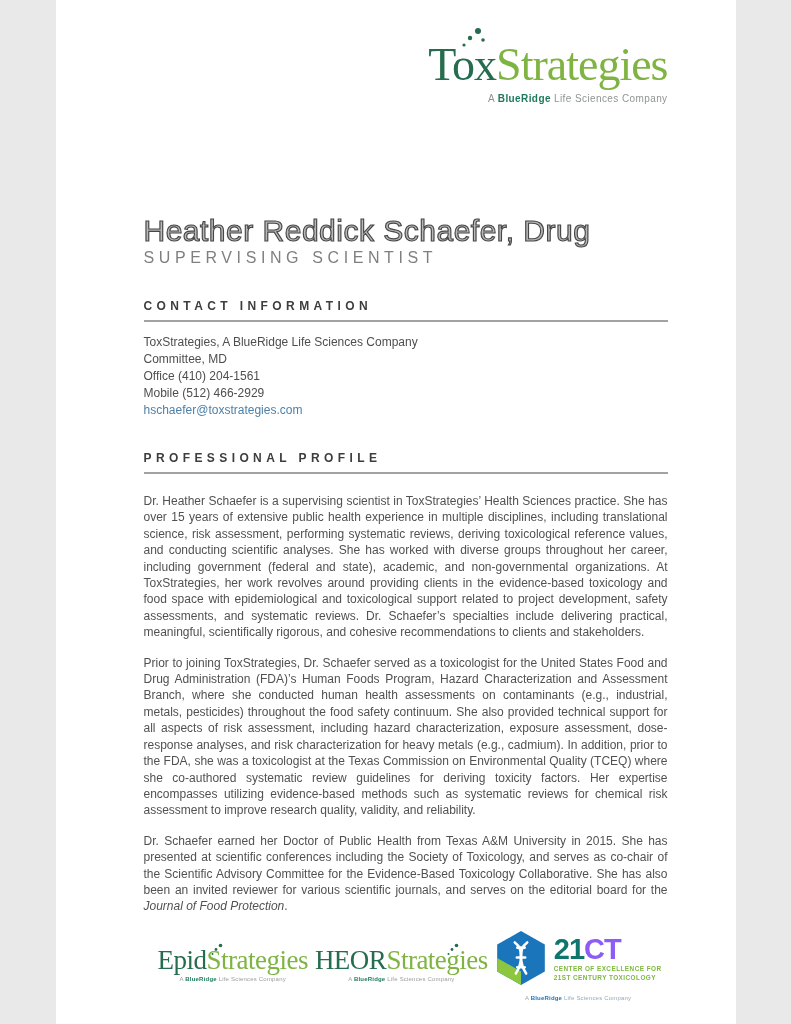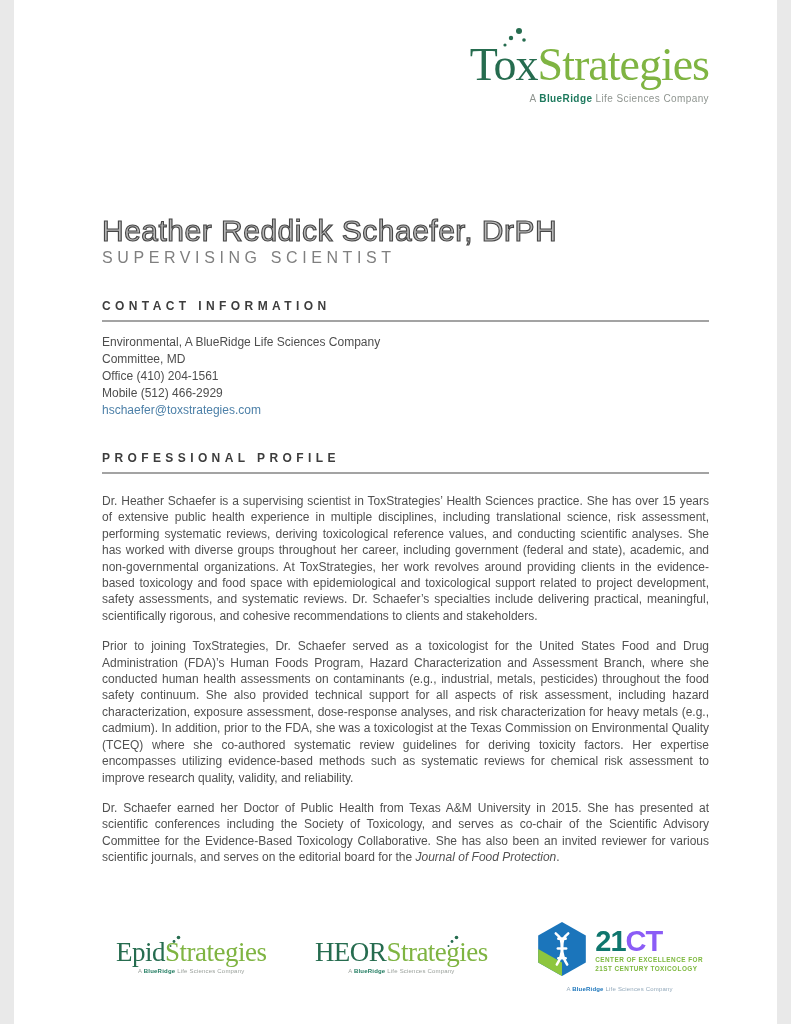--- a/index.html
+++ b/index.html
@@ -1,17 +1,17 @@
 <!DOCTYPE html>
 <html><head>
 <meta charset="utf-8">
 <style>
   html,body{margin:0;padding:0;background:#e9e9e9;}
   .page{
-    width:763px;height:1024px;background:#ffffff;margin:0 auto;
+    width:680px;height:1024px;background:#ffffff;margin:0 auto;
     font-family:"Liberation Sans",sans-serif;color:#515151;
     box-sizing:border-box;padding:30px 68px 26px 88px;
     display:flex;flex-direction:column;position:relative;overflow:hidden;
   }
   
   .logo-header{display:flex;justify-content:flex-end;}
   .toxlogo{position:relative;text-align:right;padding-top:12px;}
   .wordmark{font-family:"Liberation Serif",serif;font-size:46px;line-height:1;letter-spacing:-1px;white-space:nowrap;}
   .wm-dark{color:#266c4f;}
   .wm-light{color:#7fb442;}
@@ -67,28 +67,28 @@
           <circle cx="18" cy="5" r="3" fill="#266c4f"></circle>
           <circle cx="23" cy="14" r="1.8" fill="#266c4f"></circle>
         </svg>
       </span>
       <div class="wordmark"><span class="wm-dark">Tox</span><span class="wm-light">Strategies</span></div>
       <div class="logo-tagline"><span>A</span> <span class="brand-teal">BlueRidge</span><span> Life Sciences Company</span></div>
     </div>
   </div>
 
   <div class="name-block">
-    <h1 class="person-name">Heather Reddick Schaefer, DrPH</h1>
+    <h1 class="person-name">Heather Reddick Schaefer, Drug</h1>
     <div class="person-role">SUPERVISING SCIENTIST</div>
   </div>
 
   <div class="section">
     <div class="section-heading">CONTACT INFORMATION</div>
     <div class="contact-lines">
-      <div>Environmental, A BlueRidge Life Sciences Company</div>
+      <div>ToxStrategies, A BlueRidge Life Sciences Company</div>
       <div>Committee, MD</div>
       <div>Office (410) 204-1561</div>
       <div>Mobile (512) 466-2929</div>
       <div><a class="email-link">hschaefer@toxstrategies.com</a></div>
     </div>
   </div>
 
   <div class="section">
     <div class="section-heading">PROFESSIONAL PROFILE</div>
     <div class="profile-paras">

